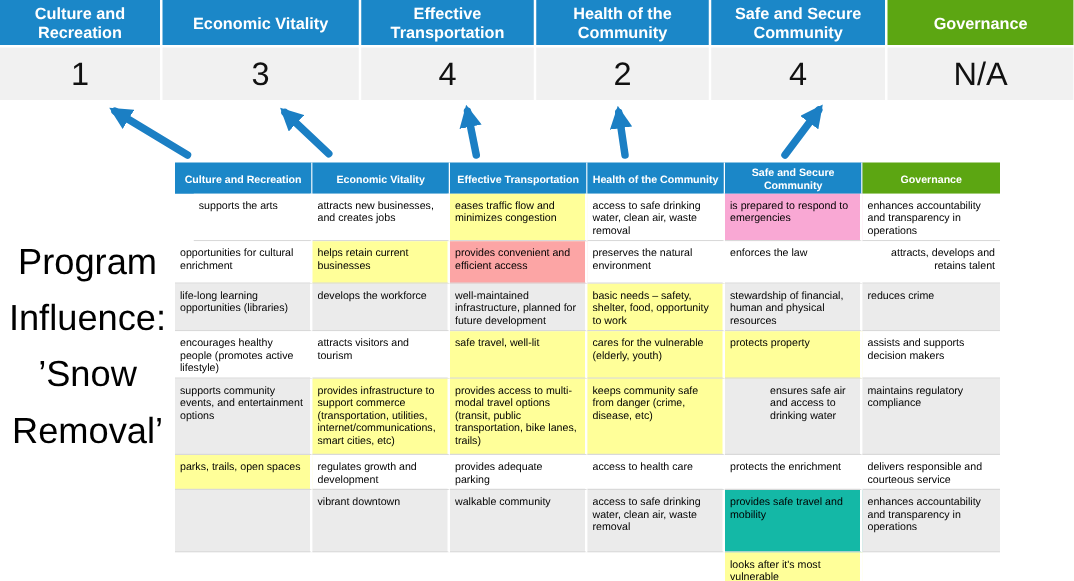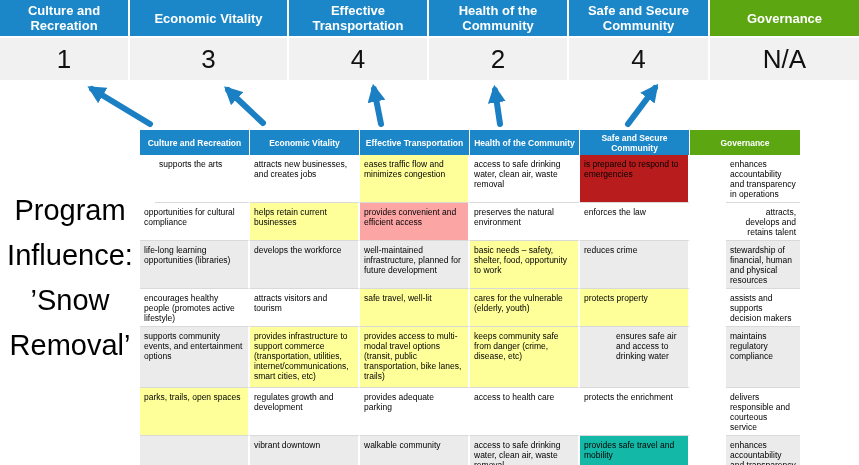--- a/index.html
+++ b/index.html
@@ -27,21 +27,21 @@
   
   .matrix { position:absolute; left:140px; top:130px; width:660px; }
   .m-head { display:grid; grid-template-columns:repeat(6,110px); }
   .m-hcell { height:25px; display:flex; align-items:center; justify-content:center;
              text-align:center; color:#fff; font-weight:bold; font-size:8.5px; line-height:10px;
              padding:1px 3px; border-right:1px solid #fff; }
   .m-hcell:last-child { border-right:none; }
   .m-row { display:grid; grid-template-columns:repeat(6,110px); }
   .m-cell { font-size:8.5px; line-height:10px; color:#000; padding:4px 4px 3px 4px;
             border-right:2px solid #fff; border-bottom:1px solid #d9d9d9; background:#fff; }
-  .m-row .m-cell:last-child { border-right:none;margin-left:36px; }
+  .m-row .m-cell:last-child { border-right:none; }
 </style>
 </head>
 <body>
 
 <div class="stage">
 
   <div class="summary" id="summary-table">
       <div class="sum-h" style="background: rgb(27, 135, 200);">Culture and Recreation</div>
       <div class="sum-h" style="background: rgb(27, 135, 200);">Economic Vitality</div>
       <div class="sum-h" style="background: rgb(27, 135, 200);">Effective Transportation</div>
@@ -82,38 +82,38 @@
         <div class="m-hcell" style="background: rgb(27, 135, 200);">Health of the Community</div>
         <div class="m-hcell" style="background: rgb(27, 135, 200);">Safe and Secure Community</div>
         <div class="m-hcell" style="background: rgb(92, 166, 18);">Governance</div>
       </div>
     <div id="matrix-body">
         <div class="m-row">
           <div class="m-cell" style="min-height: 38px; background: rgb(255, 255, 255); margin-left: 15px;">supports the arts</div>
           <div class="m-cell" style="min-height: 38px; background: rgb(255, 255, 255);">attracts new businesses, and creates jobs</div>
           <div class="m-cell" style="min-height: 38px; background: rgb(255, 255, 153);">eases traffic flow and minimizes congestion</div>
           <div class="m-cell" style="min-height: 38px; background: rgb(255, 255, 255);">access to safe drinking water, clean air, waste removal</div>
-          <div class="m-cell" style="min-height: 38px; background: #b91c1c;">is prepared to respond to emergencies</div>
+          <div class="m-cell" style="min-height: 38px; background: #f9a8d4;">is prepared to respond to emergencies</div>
           <div class="m-cell" style="min-height: 38px; background: rgb(255, 255, 255);">enhances accountability and transparency in operations</div>
         </div>
         <div class="m-row">
-          <div class="m-cell" style="min-height: 34px; background: rgb(255, 255, 255);">opportunities for cultural compliance</div>
+          <div class="m-cell" style="min-height: 34px; background: rgb(255, 255, 255);">opportunities for cultural enrichment</div>
           <div class="m-cell" style="min-height: 34px; background: rgb(255, 255, 153);">helps retain current businesses</div>
           <div class="m-cell" style="min-height: 34px; background: #fca5a5;">provides convenient and efficient access</div>
           <div class="m-cell" style="min-height: 34px; background: rgb(255, 255, 255);">preserves the natural environment</div>
           <div class="m-cell" style="min-height: 34px; background: rgb(255, 255, 255);">enforces the law</div>
           <div class="m-cell" style="min-height: 34px; background: rgb(255, 255, 255); text-align: right;">attracts, develops and retains talent</div>
         </div>
         <div class="m-row">
           <div class="m-cell" style="min-height: 34px; background: rgb(235, 235, 235);">life-long learning opportunities (libraries)</div>
           <div class="m-cell" style="min-height: 34px; background: rgb(235, 235, 235);">develops the workforce</div>
           <div class="m-cell" style="min-height: 34px; background: rgb(235, 235, 235);">well-maintained infrastructure, planned for future development</div>
           <div class="m-cell" style="min-height: 34px; background: rgb(255, 255, 153);">basic needs – safety, shelter, food, opportunity to work</div>
+          <div class="m-cell" style="min-height: 34px; background: rgb(235, 235, 235);">stewardship of financial, human and physical resources</div>
           <div class="m-cell" style="min-height: 34px; background: rgb(235, 235, 235);">reduces crime</div>
-          <div class="m-cell" style="min-height: 34px; background: rgb(235, 235, 235);">stewardship of financial, human and physical resources</div>
         </div>
         <div class="m-row">
           <div class="m-cell" style="min-height: 29px; background: rgb(255, 255, 255);">encourages healthy people (promotes active lifestyle)</div>
           <div class="m-cell" style="min-height: 29px; background: rgb(255, 255, 255);">attracts visitors and tourism</div>
           <div class="m-cell" style="min-height: 29px; background: rgb(255, 255, 153);">safe travel, well-lit</div>
           <div class="m-cell" style="min-height: 29px; background: rgb(255, 255, 153);">cares for the vulnerable (elderly, youth)</div>
           <div class="m-cell" style="min-height: 29px; background: rgb(255, 255, 153);">protects property</div>
           <div class="m-cell" style="min-height: 29px; background: rgb(255, 255, 255);">assists and supports decision makers</div>
         </div>
         <div class="m-row">

